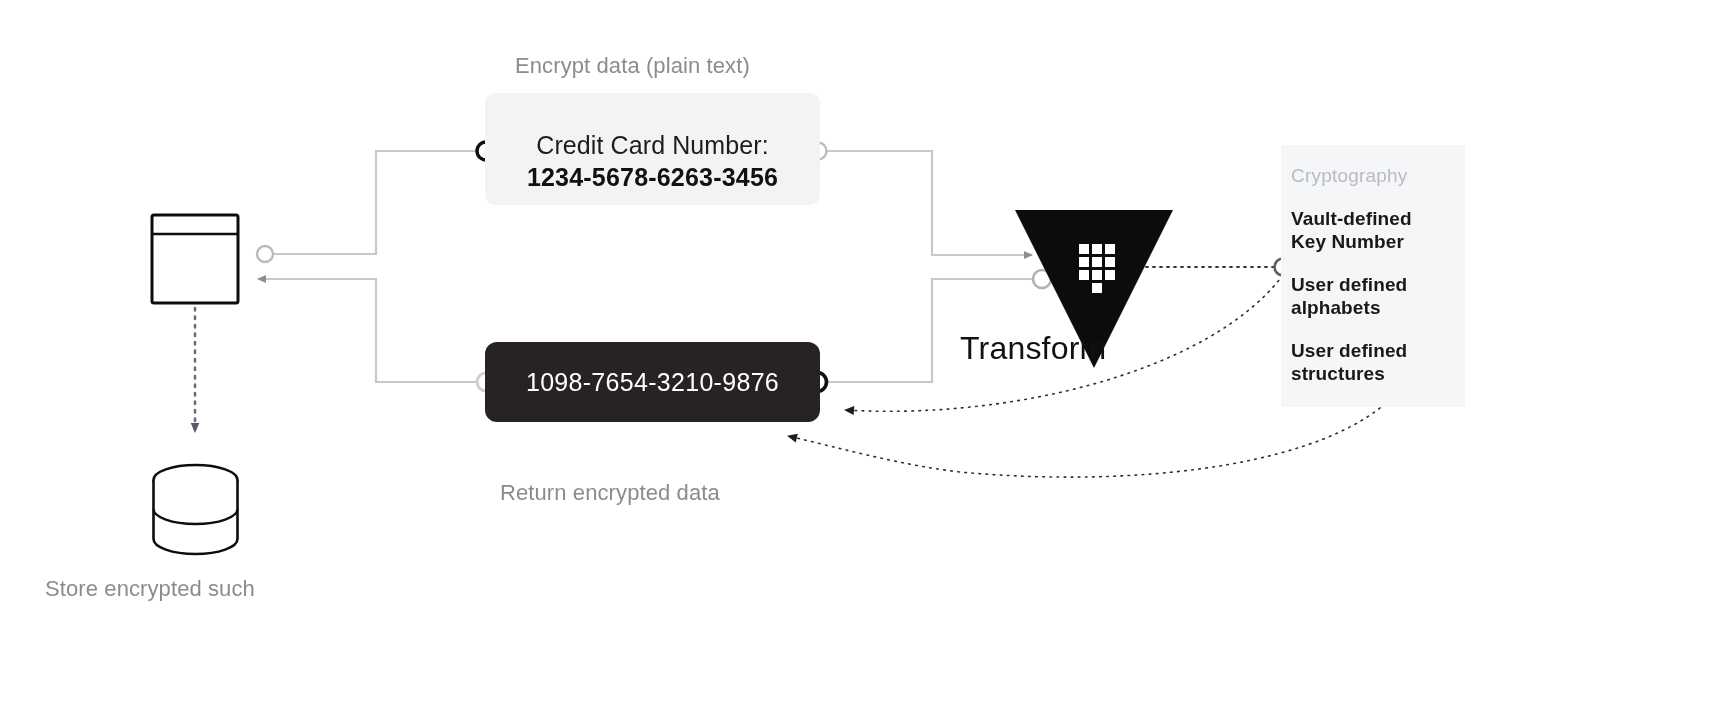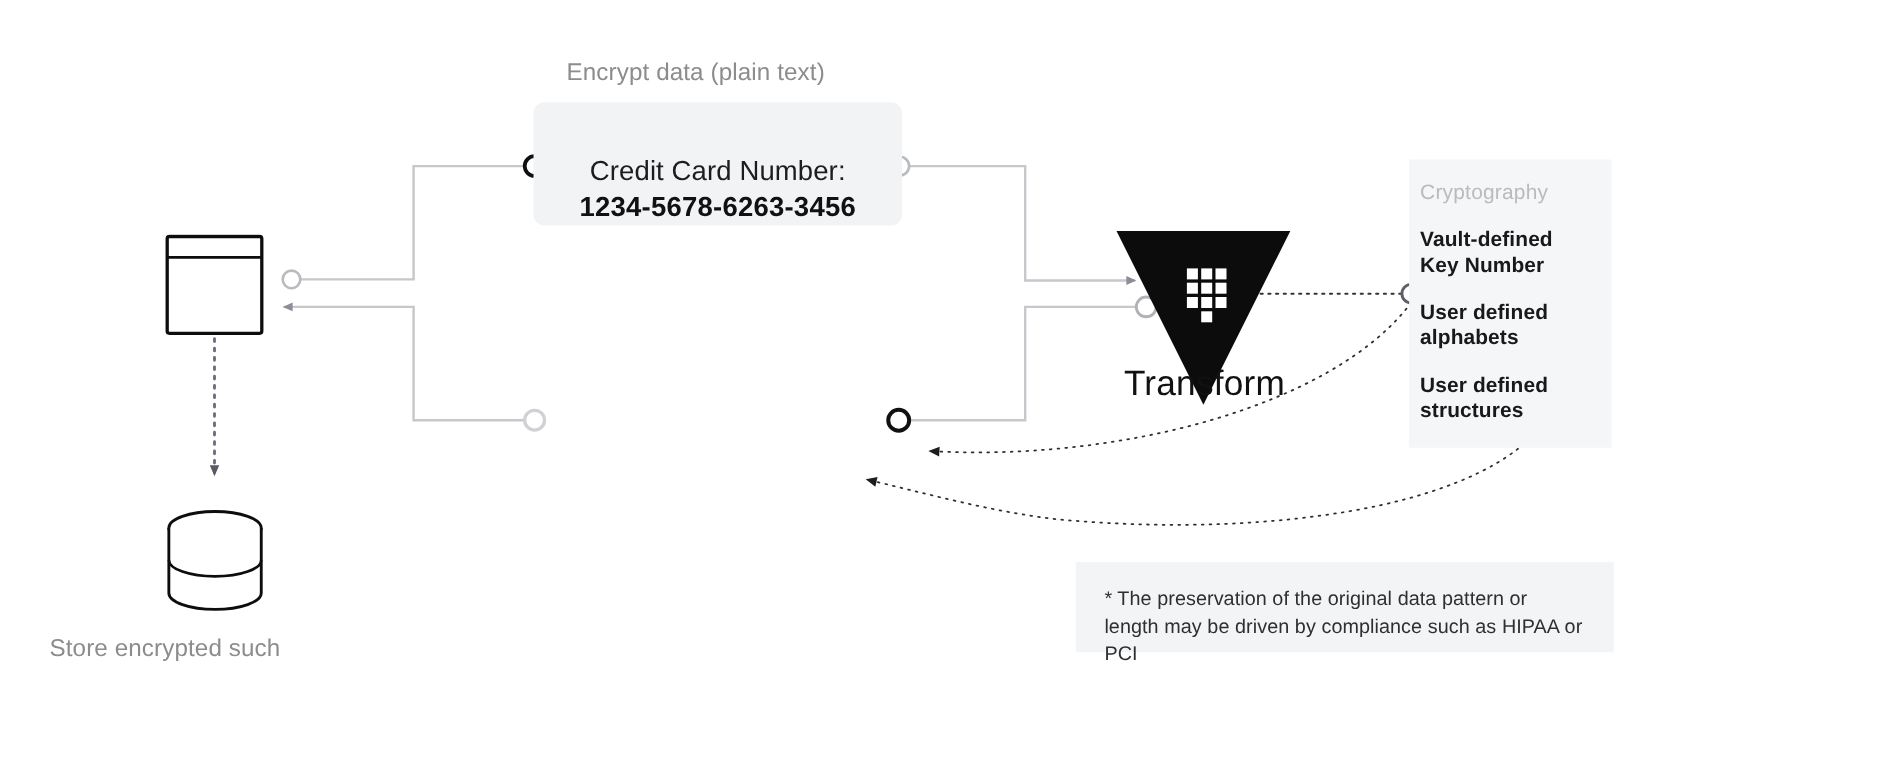--- a/index.html
+++ b/index.html
@@ -45,21 +45,21 @@
     left: 485px;
     top: 93px;
     width: 335px;
     height: 112px;
     background: #f2f3f5;
     border-radius: 10px;
     box-sizing: border-box;
     display: flex;
     flex-direction: column;
     align-items: center;
-    justify-content: flex-end;
+    justify-content: center;
     padding-top: 26px;
   }
   .card-plain .line1 {
     font-size: 25px;
     color: #1d1d1d;
     line-height: 31px;
     letter-spacing: 0.1px;
   }
   .card-plain .line2 {
     font-size: 25px;
@@ -90,21 +90,21 @@
     left: 1013px;
     top: 208px;
     width: 162px;
     height: 165px;
   }
   .transform-label {
     position: absolute;
     left: 960px;
     top: 330px;
     width: 270px;
-    text-align: center;
+    text-align: left;
     font-size: 32px;
     color: #111111;
     letter-spacing: 0.2px;
   }
   
   .crypto-panel {
     position: absolute;
     left: 1281px;
     top: 145px;
     width: 184px;
@@ -254,20 +254,23 @@
       <path d="M2.5,17 L2.5,76 A42,15 0 0 0 86.5,76 L86.5,17" fill="#ffffff" stroke="#0d0d0d" stroke-width="2.6"></path>
       <path d="M2.5,46 A42,15 0 0 0 86.5,46" fill="none" stroke="#0d0d0d" stroke-width="2.4"></path>
     </svg>
   </div>
 
   <div class="card-plain">
     <div class="line1">Credit Card Number:</div>
     <div class="line2">1234-5678-6263-3456</div>
   </div>
 
+  <div class="card-dark">
+    <span>1098-7654-3210-9876</span>
+  </div>
 
   <div class="transform-wrap">
     <svg viewBox="0 0 162 165" width="162" height="165">
       <polygon points="2,2 160,2 81,160" fill="#0d0c0c"></polygon>
       <g fill="#ffffff">
         <rect x="66" y="36" width="10" height="10"></rect>
         <rect x="79" y="36" width="10" height="10"></rect>
         <rect x="92" y="36" width="10" height="10"></rect>
         <rect x="66" y="49" width="10" height="10"></rect>
         <rect x="79" y="49" width="10" height="10"></rect>
@@ -284,24 +287,22 @@
   <div class="crypto-panel">
     <div class="crypto-title">Cryptography</div>
     <div class="crypto-item" style="white-space:pre-line">Vault-defined
 Key Number</div>
     <div class="crypto-item" style="white-space:pre-line">User defined
 alphabets</div>
     <div class="crypto-item" style="white-space:pre-line">User defined
 structures</div>
   </div>
 
-  <div class="footnote">
-    <span>* The preservation of the original data pattern or length may be driven by compliance such as HIPAA or PCI</span>
-  </div>
 
   <div class="caption encrypt-caption">Encrypt data (plain text)</div>
 
   <div class="caption return-caption">
+    <div>Return encrypted data</div>
   </div>
 
   <div class="caption store-caption">Store encrypted such</div>
 
 </div>
 
 </body></html>

